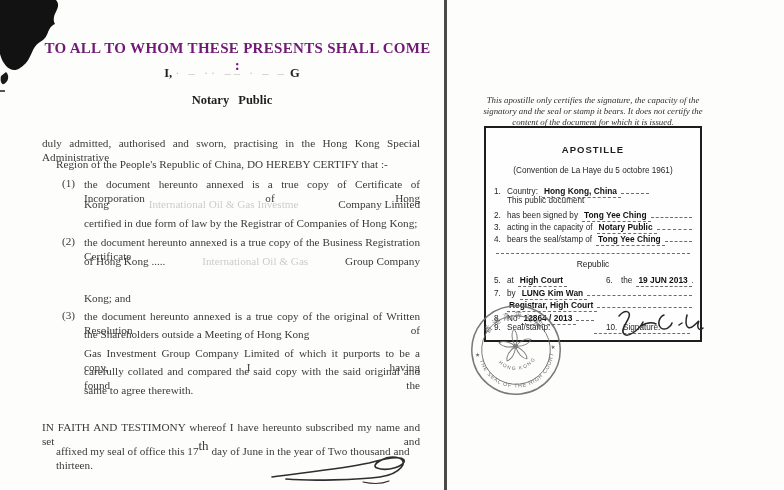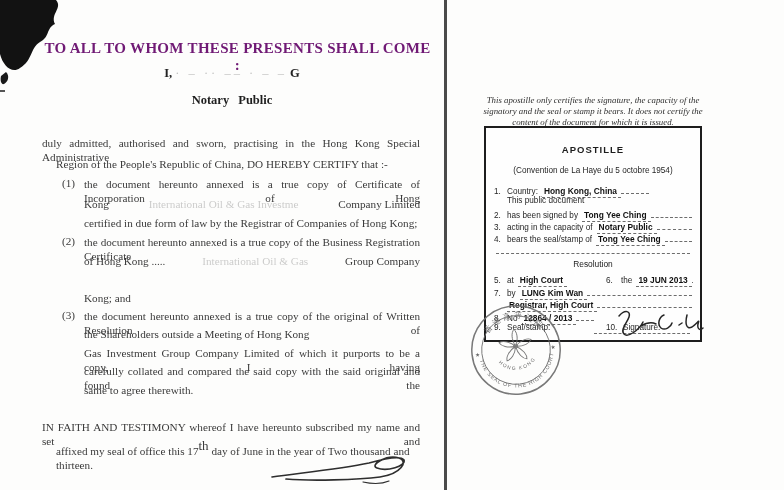--- a/index.html
+++ b/index.html
@@ -114,21 +114,21 @@
   <div class="right-page">
 
     <div class="disclaimer">
       <div>This apostille only certifies the signature, the capacity of the</div>
       <div>signatory and the seal or stamp it bears. It does not certify the</div>
       <div>content of the document for which it is issued.</div>
     </div>
 
     <div class="apo-box">
       <div class="apo-title">APOSTILLE</div>
-      <div class="apo-sub">(Convention de La Haye du 5 octobre 1954)</div>
+      <div class="apo-sub">(Convention de La Haye du 5 octobre 1961)</div>
 
       <div class="row" style="top:56px">
         <span class="num">1.</span>
         <span class="lbl">Country:</span>
         <span class="val">Hong Kong, China</span>
         <span class="fill-short"></span>
       </div>
       <div class="row indent" style="top:68px">
         <span>This public document</span>
       </div>
@@ -145,21 +145,21 @@
         <span class="fill"></span>
       </div>
       <div class="row" style="top:104px">
         <span class="num">4.</span>
         <span class="lbl">bears the seal/stamp of</span>
         <span class="val">Tong Yee Ching</span>
         <span class="fill"></span>
       </div>
 
       <div class="sep" style="top:124px"></div>
-      <div class="cert" style="top:131px">Resolution</div>
+      <div class="cert" style="top:131px">Republic</div>
 
       <div class="row" style="top:145px">
         <span class="half-l">
           <span class="num">5.</span>
           <span class="lbl">at</span>
           <span class="val">High Court</span>
         </span>
         <span class="half-r">
           <span class="num" style="width:15px">6.</span>
           <span class="lbl">the</span>

